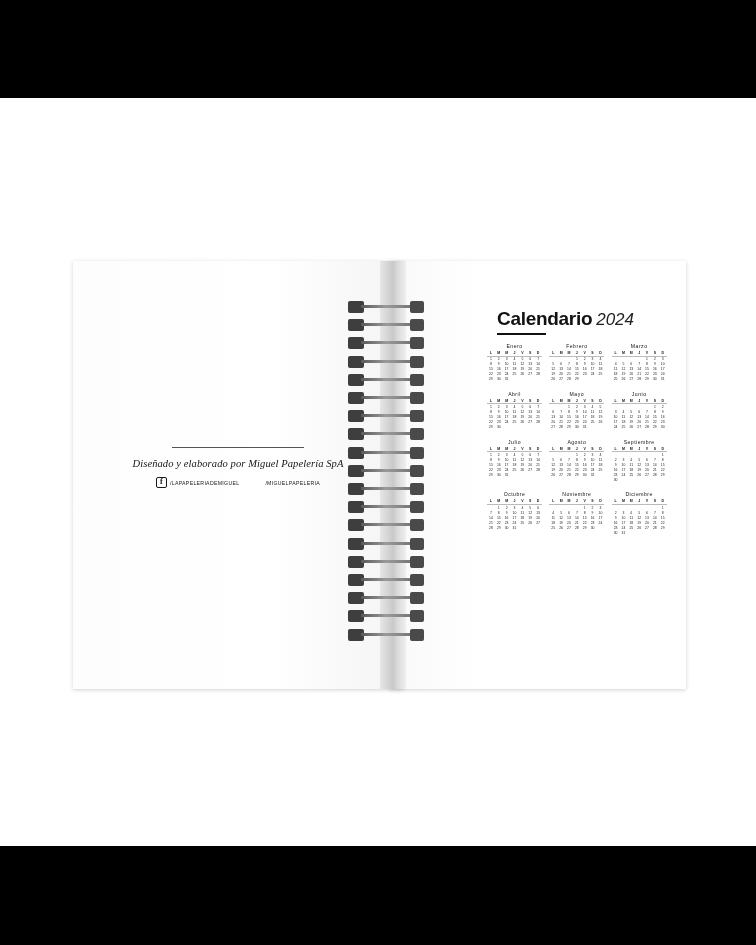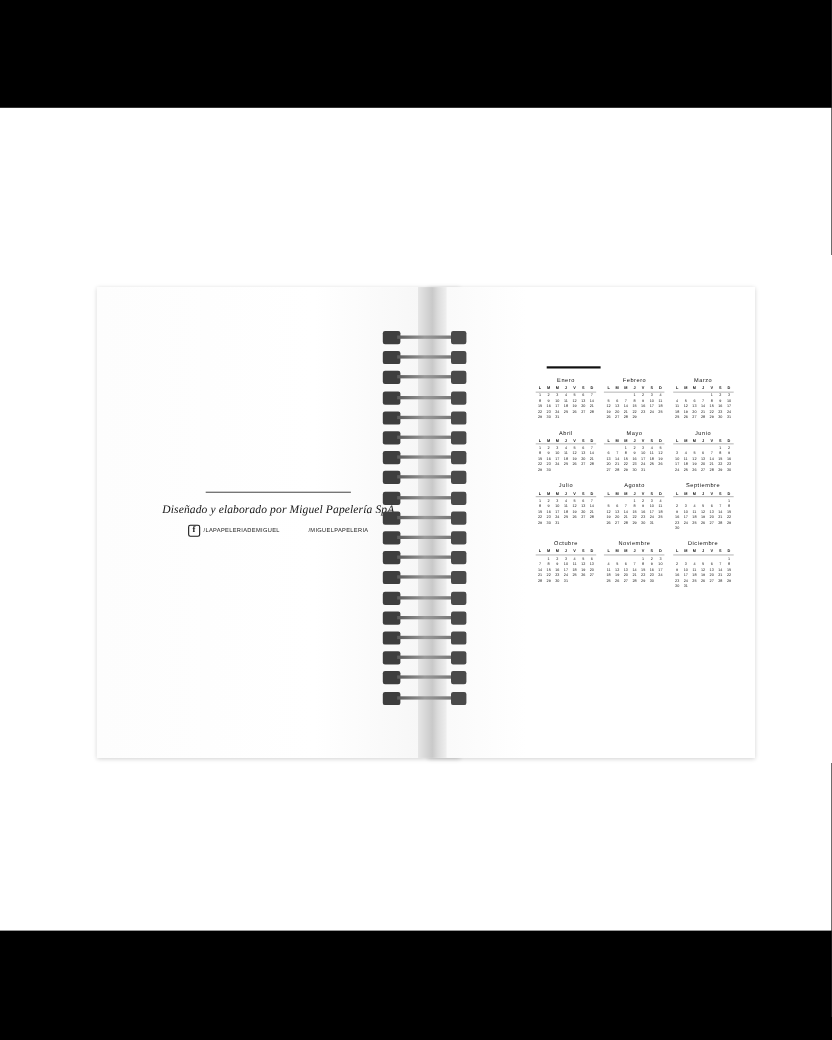--- a/index.html
+++ b/index.html
@@ -37,21 +37,21 @@
     height: 428px;
   }
   .page {
     position: absolute;
     top: 0;
     height: 428px;
     background: #fefefe;
     box-shadow: 0 1px 4px rgba(0,0,0,0.18);
   }
   .page-left {
-    left: 16px;
+    left: 1px;
     width: 330px;
     background: linear-gradient(to right, #fdfdfd 0%, #ffffff 60%, #f4f4f4 100%);
   }
   .page-right {
     left: 317px;
     width: 297px;
     background: linear-gradient(to right, #f0f0f0 0%, #fafafa 6%, #ffffff 30%, #ffffff 100%);
   }
   
   .gutter {
@@ -255,20 +255,23 @@
             <span>/LAPAPELERIADEMIGUEL</span>
           </div>
           <div class="social">
             <span>/MIGUELPAPELERIA</span>
           </div>
         </div>
       </div>
     </div>
 
     <div class="page page-right">
+      <div class="cal-title">
+        <span class="t-main">Calendario</span><span class="t-year">2024</span>
+      </div>
       <div class="cal-underline"></div>
       <div class="months-grid" id="months-grid">
           <div class="month">
             <div class="month-name">Enero</div>
             <div class="dow-row">
               <span>L</span>
               <span>M</span>
               <span>M</span>
               <span>J</span>
               <span>V</span>

